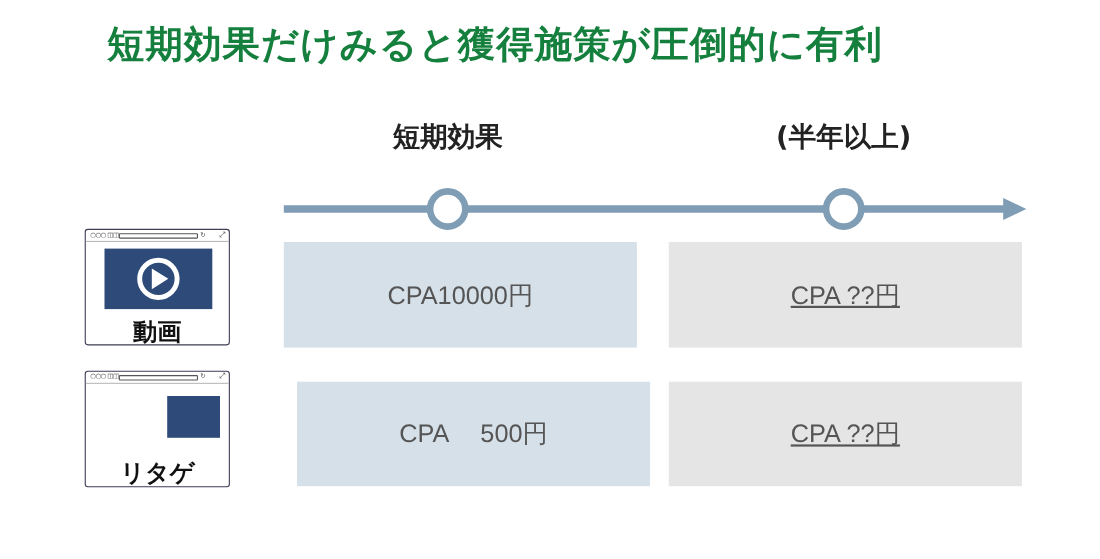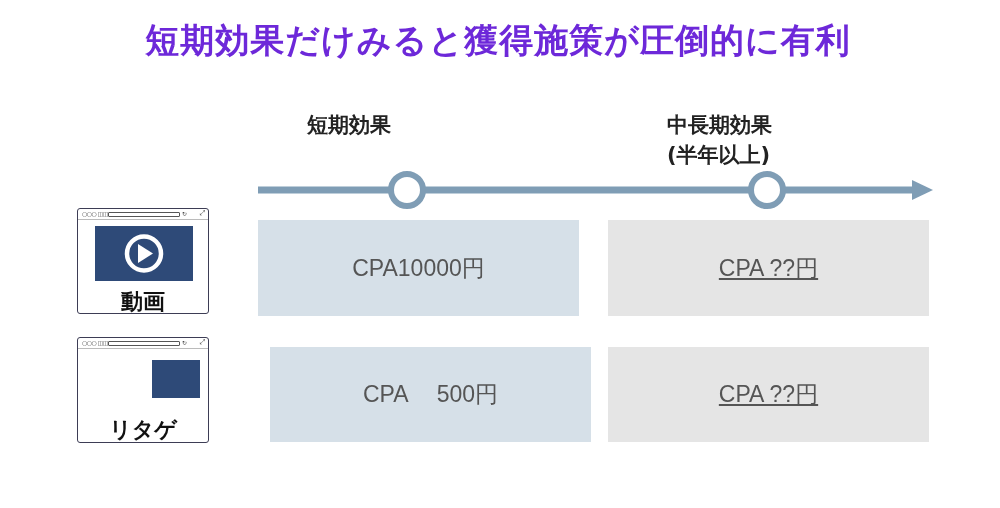--- a/index.html
+++ b/index.html
@@ -1,21 +1,21 @@
 <!DOCTYPE html>
 <html><head>
 <meta charset="utf-8">
 <style>
   html, body { margin:0; padding:0; background:#ffffff; }
   body { width:1000px; height:508px; position:relative; overflow:hidden;
          font-family: "DejaVu Sans", "Liberation Sans", sans-serif; color:#111; }
   .title { position:absolute; left:0; top:18px; width:900px; text-align:center;
-           font-size:34px; font-weight:bold; letter-spacing:1px; color:#6d28d9;margin-left:48px; }
+           font-size:34px; font-weight:bold; letter-spacing:1px; color:#15803d; }
   .timeline { position:absolute; left:0; top:0; width:1000px; height:508px; pointer-events:none; }
-  .phase-label { position:absolute; font-size:21px; font-weight:bold;
+  .phase-label { position:absolute; text-align:center; font-size:25px; font-weight:bold;
                  line-height:30px; color:#222; width:200px; }
   .card { position:absolute; display:flex; align-items:center; justify-content:center;
           font-family: "Liberation Sans", "DejaVu Sans", sans-serif;
           font-size:23px; color:#555; white-space:pre; }
   .card.short { background:#d6e0e8; }
   .card.long { background:#e5e5e5;text-decoration:underline; }
   .browser { position:absolute; width:132px; height:106px; border:1.5px solid #3d3d55;
              border-radius:3px; background:#fff; box-sizing:border-box; }
   .browser .bar { position:absolute; left:0; top:0; width:100%; height:10px;
                   border-bottom:1px solid #bbb; }
@@ -36,21 +36,20 @@
   <line x1="258" y1="190" x2="915" y2="190" stroke="#7f9db5" stroke-width="7"></line>
   <polygon points="912,180 933,190 912,200" fill="#7f9db5"></polygon>
   <circle cx="407" cy="190" r="16" fill="#ffffff" stroke="#7f9db5" stroke-width="6"></circle>
   <circle cx="767" cy="190" r="16" fill="#ffffff" stroke="#7f9db5" stroke-width="6"></circle>
 </svg>
 
 <div class="phase-label" style="left:307px; top:110px;">
   <div>短期効果</div>
 </div>
 <div class="phase-label" style="left:667px; top:110px;">
-  <div>中長期効果</div>
   <div>(半年以上)</div>
 </div>
 
 <div class="browser" style="left:77px; top:208px;">
   <div class="bar">
     <span class="dots">○○○ ◫◫</span>
     <span class="url"></span>
     <span class="refresh">↻</span>
     <span class="expand">⤢</span>
   </div>

